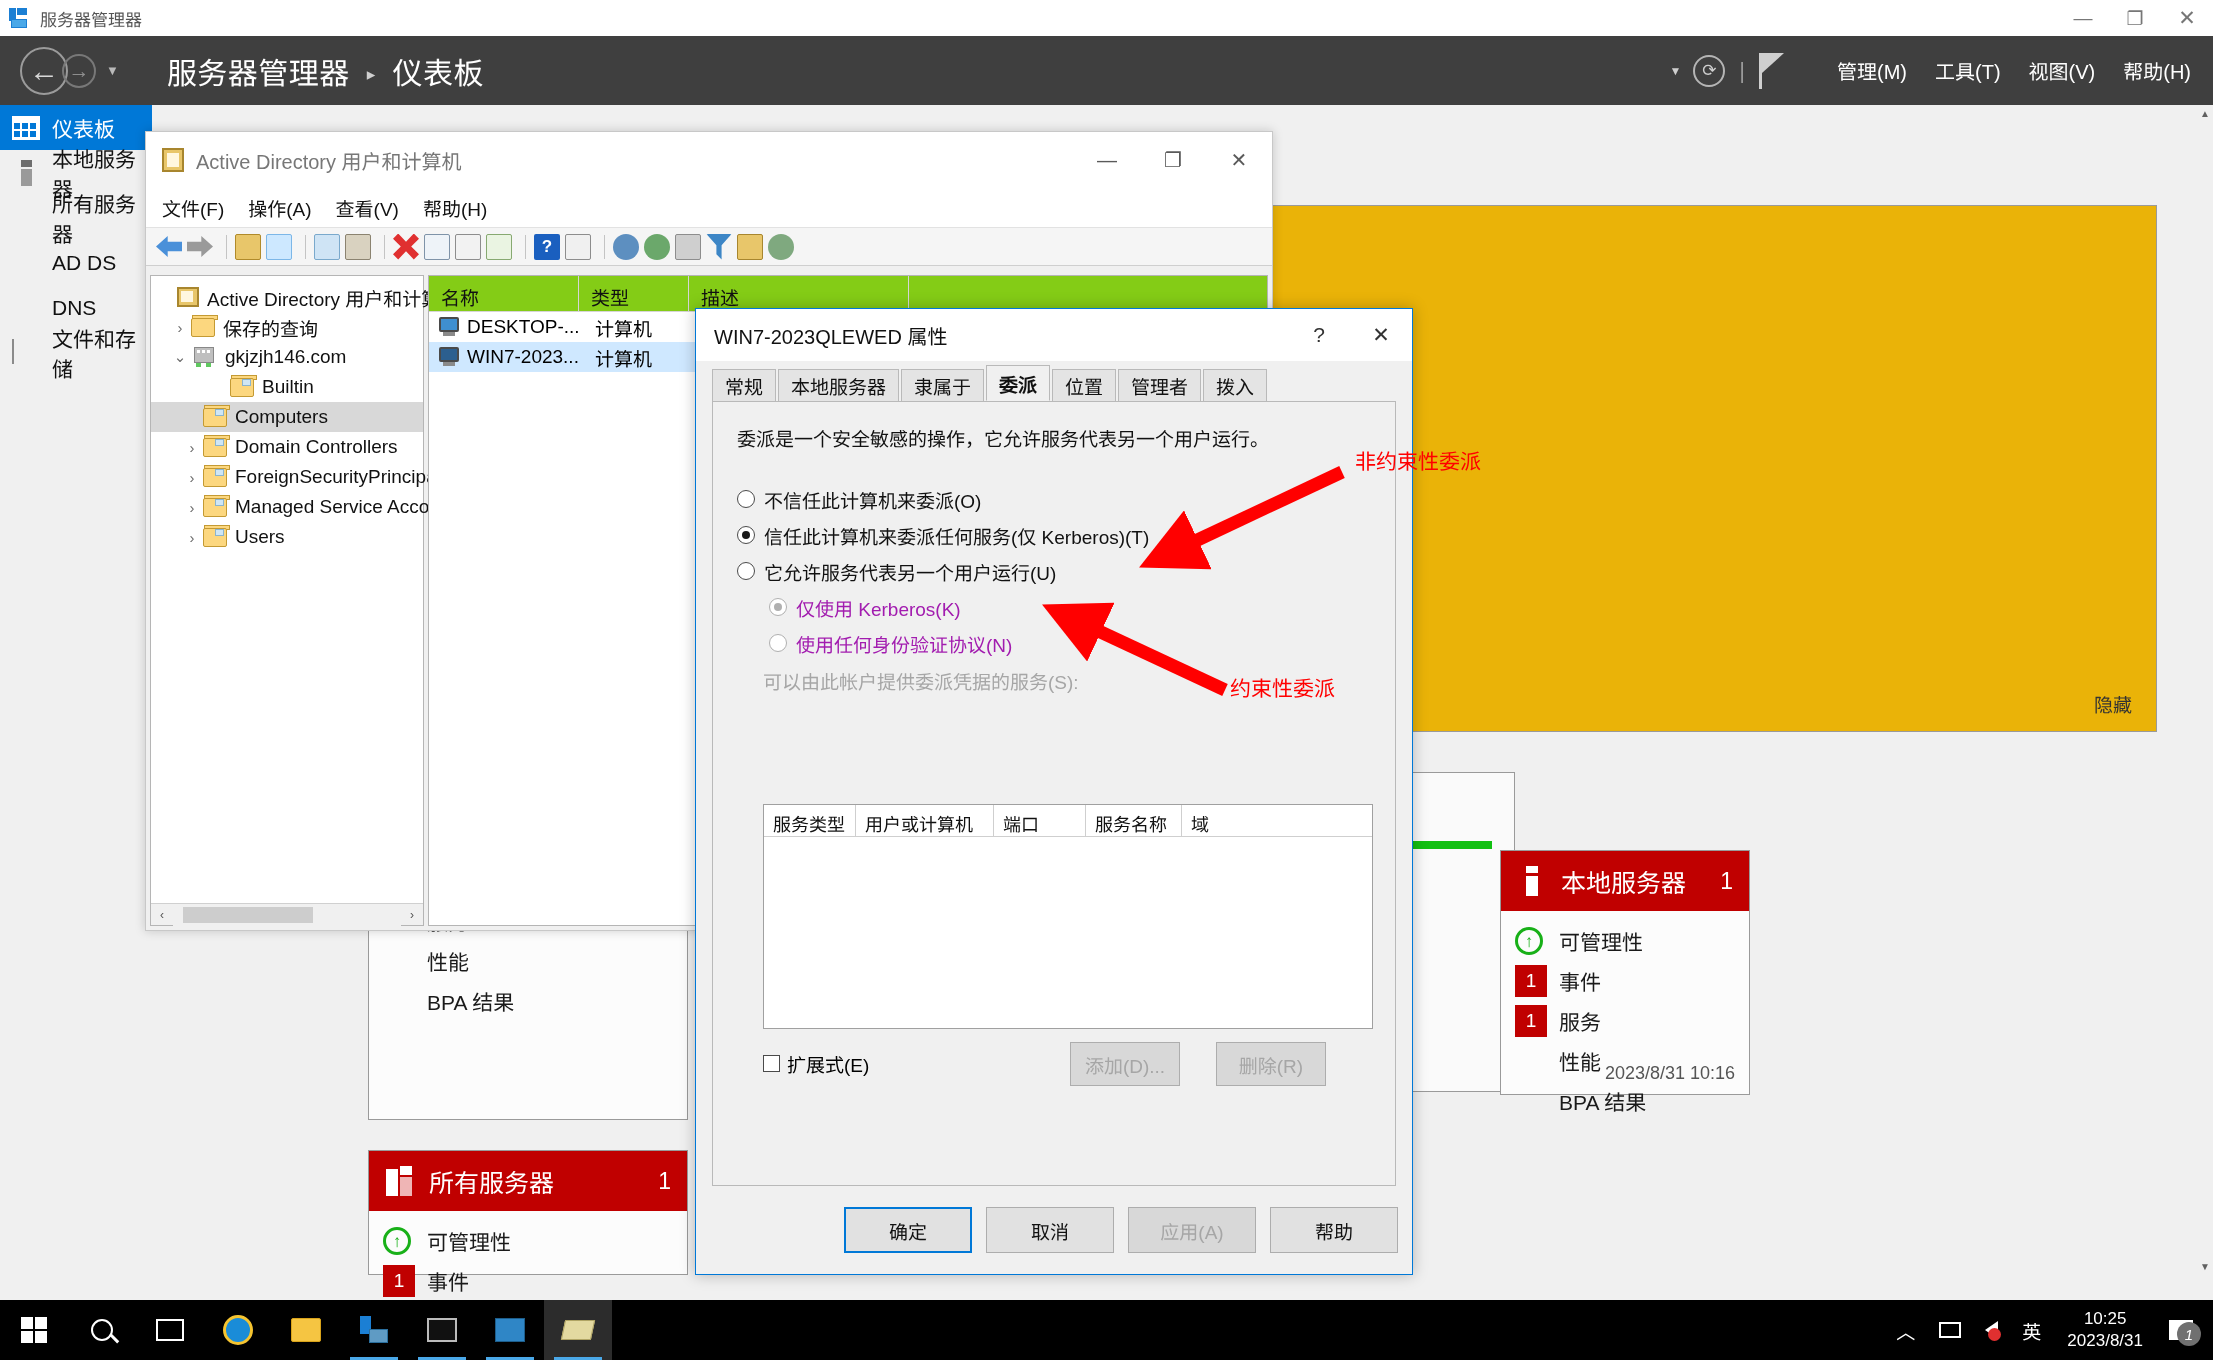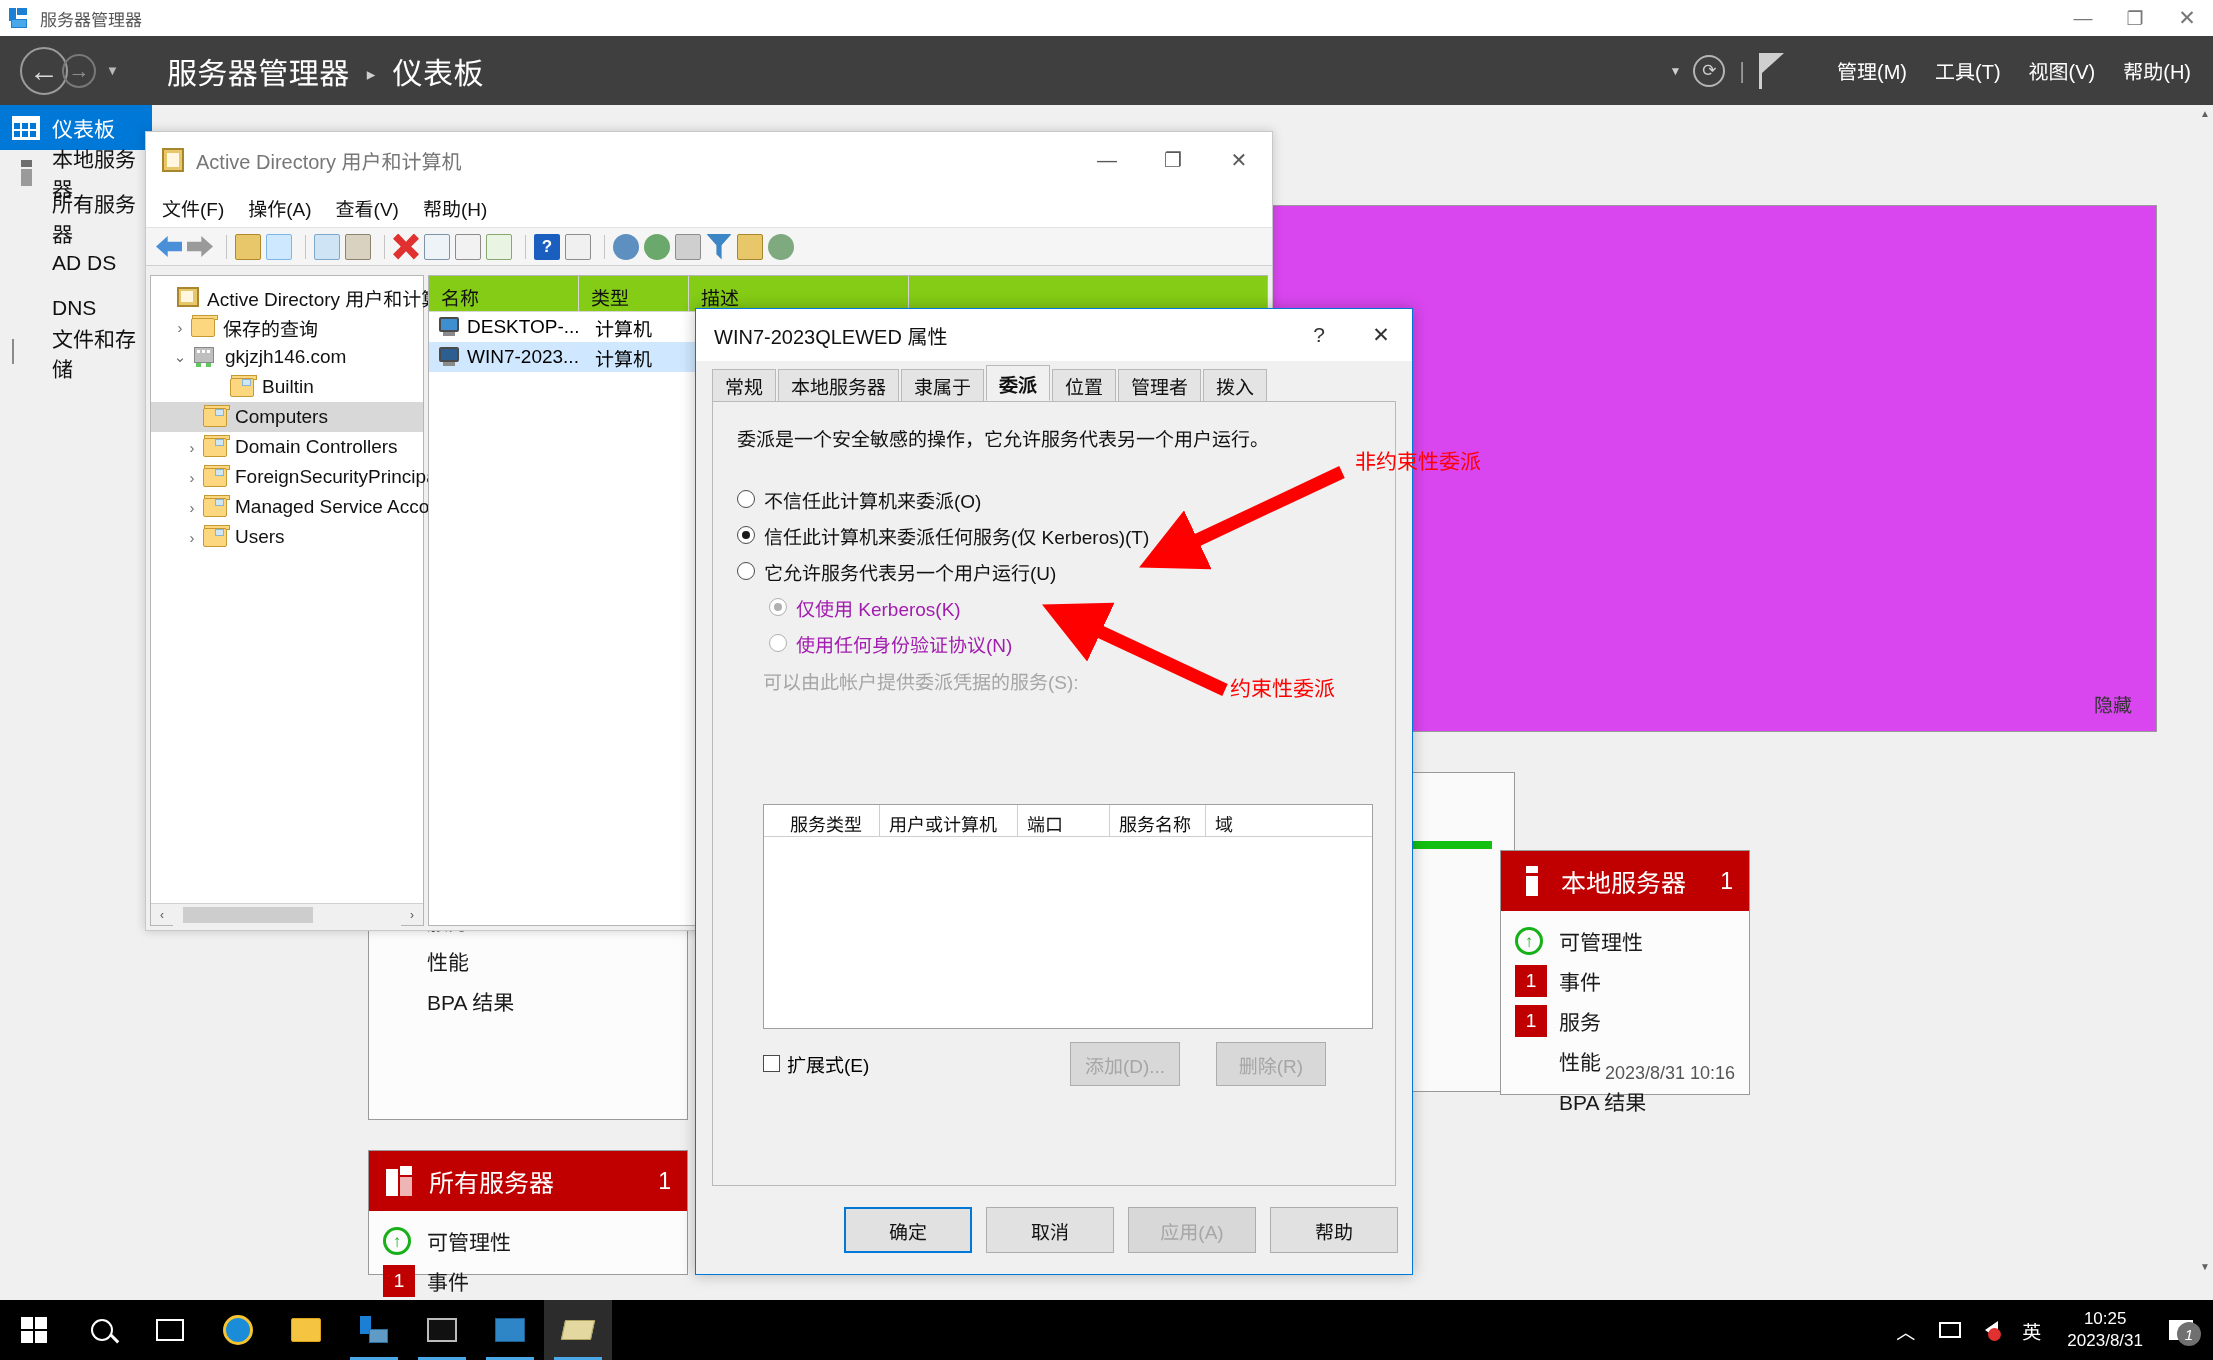--- a/index.html
+++ b/index.html
@@ -77,21 +77,21 @@
   .ico-adds .a { left:3px; top:2px; width:10px; height:22px; background:#9a9a9a; }
   .ico-adds .b { left:15px; top:2px; width:10px; height:22px; background:#7d7d7d; }
   .ico-dns .a { left:6px; top:1px; width:16px; height:13px; border-radius:50%; background:#8b8b8b;}
   .ico-dns .b { left:2px; top:17px; width:10px; height:7px; background:#7d7d7d;}
   .ico-dns .c { left:15px; top:17px; width:10px; height:7px; background:#7d7d7d;}
   .ico-file .a { left:1px; top:3px; width:16px; height:20px; background:#8b8b8b;}
   .ico-file .b { left:12px; top:6px; width:14px; height:19px; background:#bdbdbd; border:1px solid #8b8b8b;}
 
   
   .dash-panel {
-    position:absolute; background:#d946ef; border:1px solid #9a9a9a;
+    position:absolute; background:#eab308; border:1px solid #9a9a9a;
   }
   .tile { position:absolute; background:#fcfcfc; border:1px solid #9a9a9a; }
   .tile-head { background:#c00000; color:#fff; height:60px; display:flex; align-items:center; padding: 0 16px;}
   .tile-head .t-ico { width:30px; height:30px; position:relative; margin-right:14px;}
   .t-ico.srv i.a { position:absolute; left:9px; top:0; width:12px; height:7px; background:#fff;}
   .t-ico.srv i.b { position:absolute; left:9px; top:10px; width:12px; height:20px; background:#fff;}
   .t-ico.all i.a { position:absolute; left:1px; top:3px; width:12px; height:27px; background:#fff;}
   .t-ico.all i.b { position:absolute; left:15px; top:0; width:12px; height:9px; background:#fff;}
   .t-ico.all i.c { position:absolute; left:15px; top:11px; width:12px; height:19px; background:#efb5b5;}
   .tile-title { font-size: 25px; }
@@ -582,21 +582,21 @@
       </div>
       <div class="radio-line" style="margin-left:56px;">
         <span class="radio dis"></span>
         <span class="dis-txt">使用任何身份验证协议(N)</span>
       </div>
 
       <div class="lbl-svc">可以由此帐户提供委派凭据的服务(S):</div>
 
       <div class="svc-table">
         <div class="svc-head">
-          <span class="svc-col" style="width:116px;text-align:center;">服务类型</span>
+          <span class="svc-col" style="width:92px;">服务类型</span>
           <span class="svc-col" style="width:138px;">用户或计算机</span>
           <span class="svc-col" style="width:92px;">端口</span>
           <span class="svc-col" style="width:96px;">服务名称</span>
           <span class="svc-col" style="width:60px;border-right:none;">域</span>
         </div>
       </div>
 
       <div class="chk-row">
         <span class="chkbox"></span>
         <span>扩展式(E)</span>

